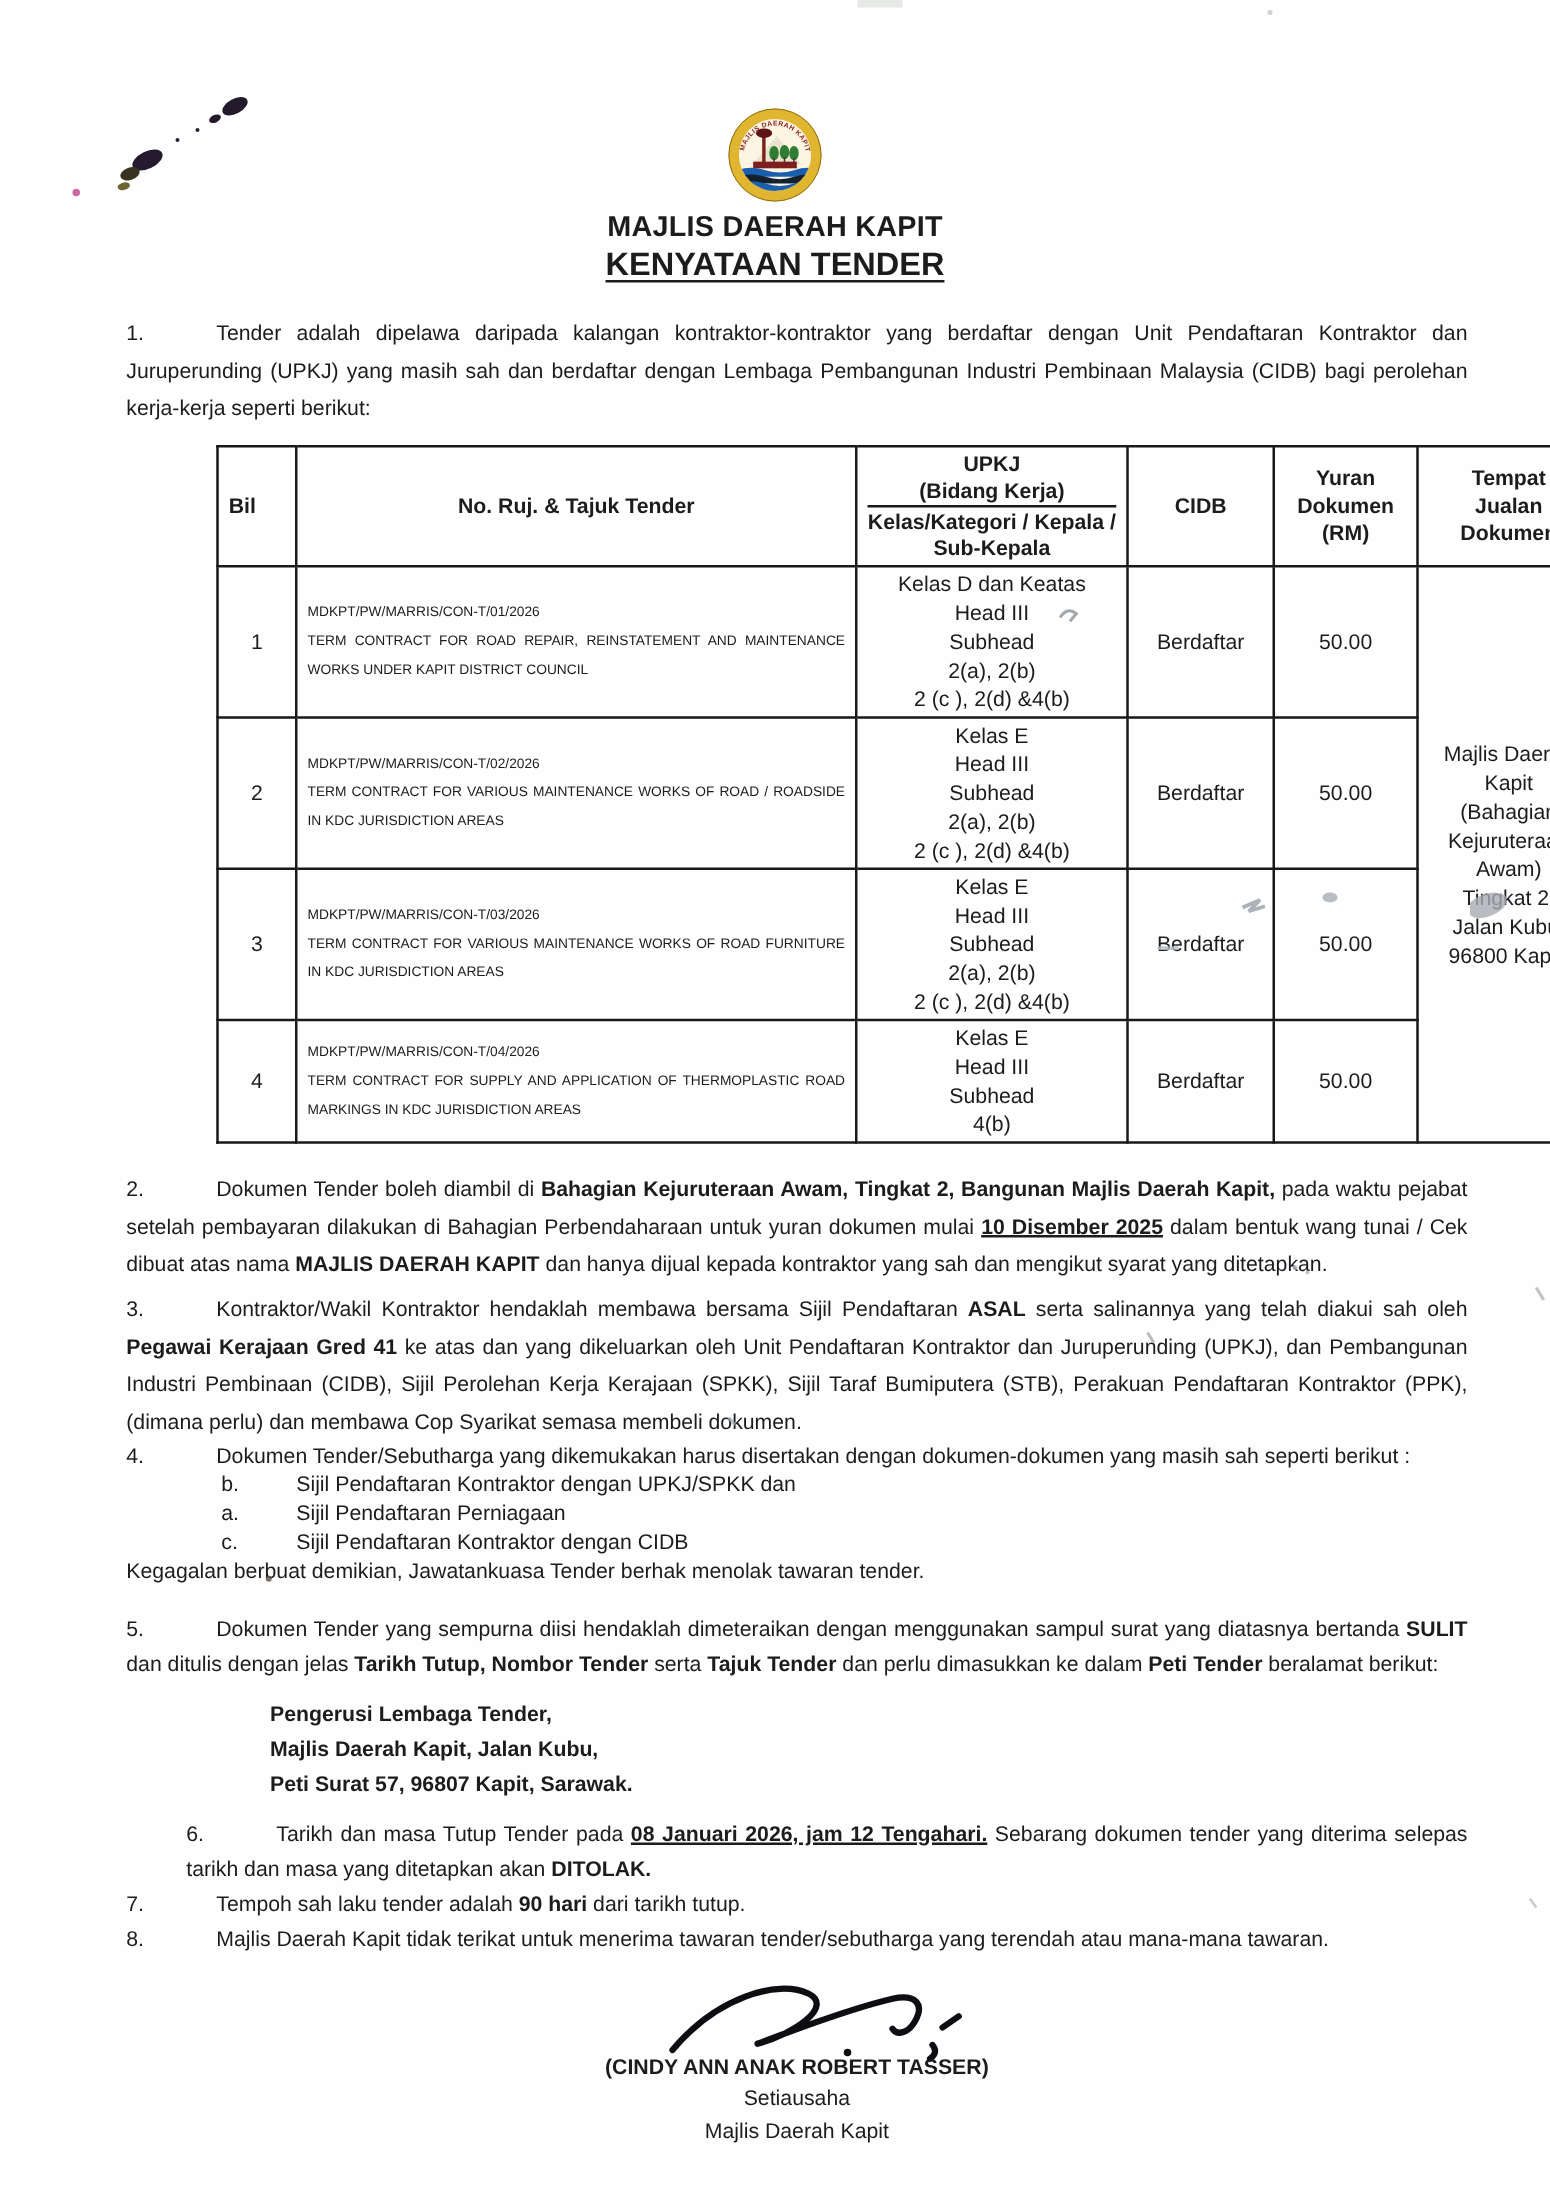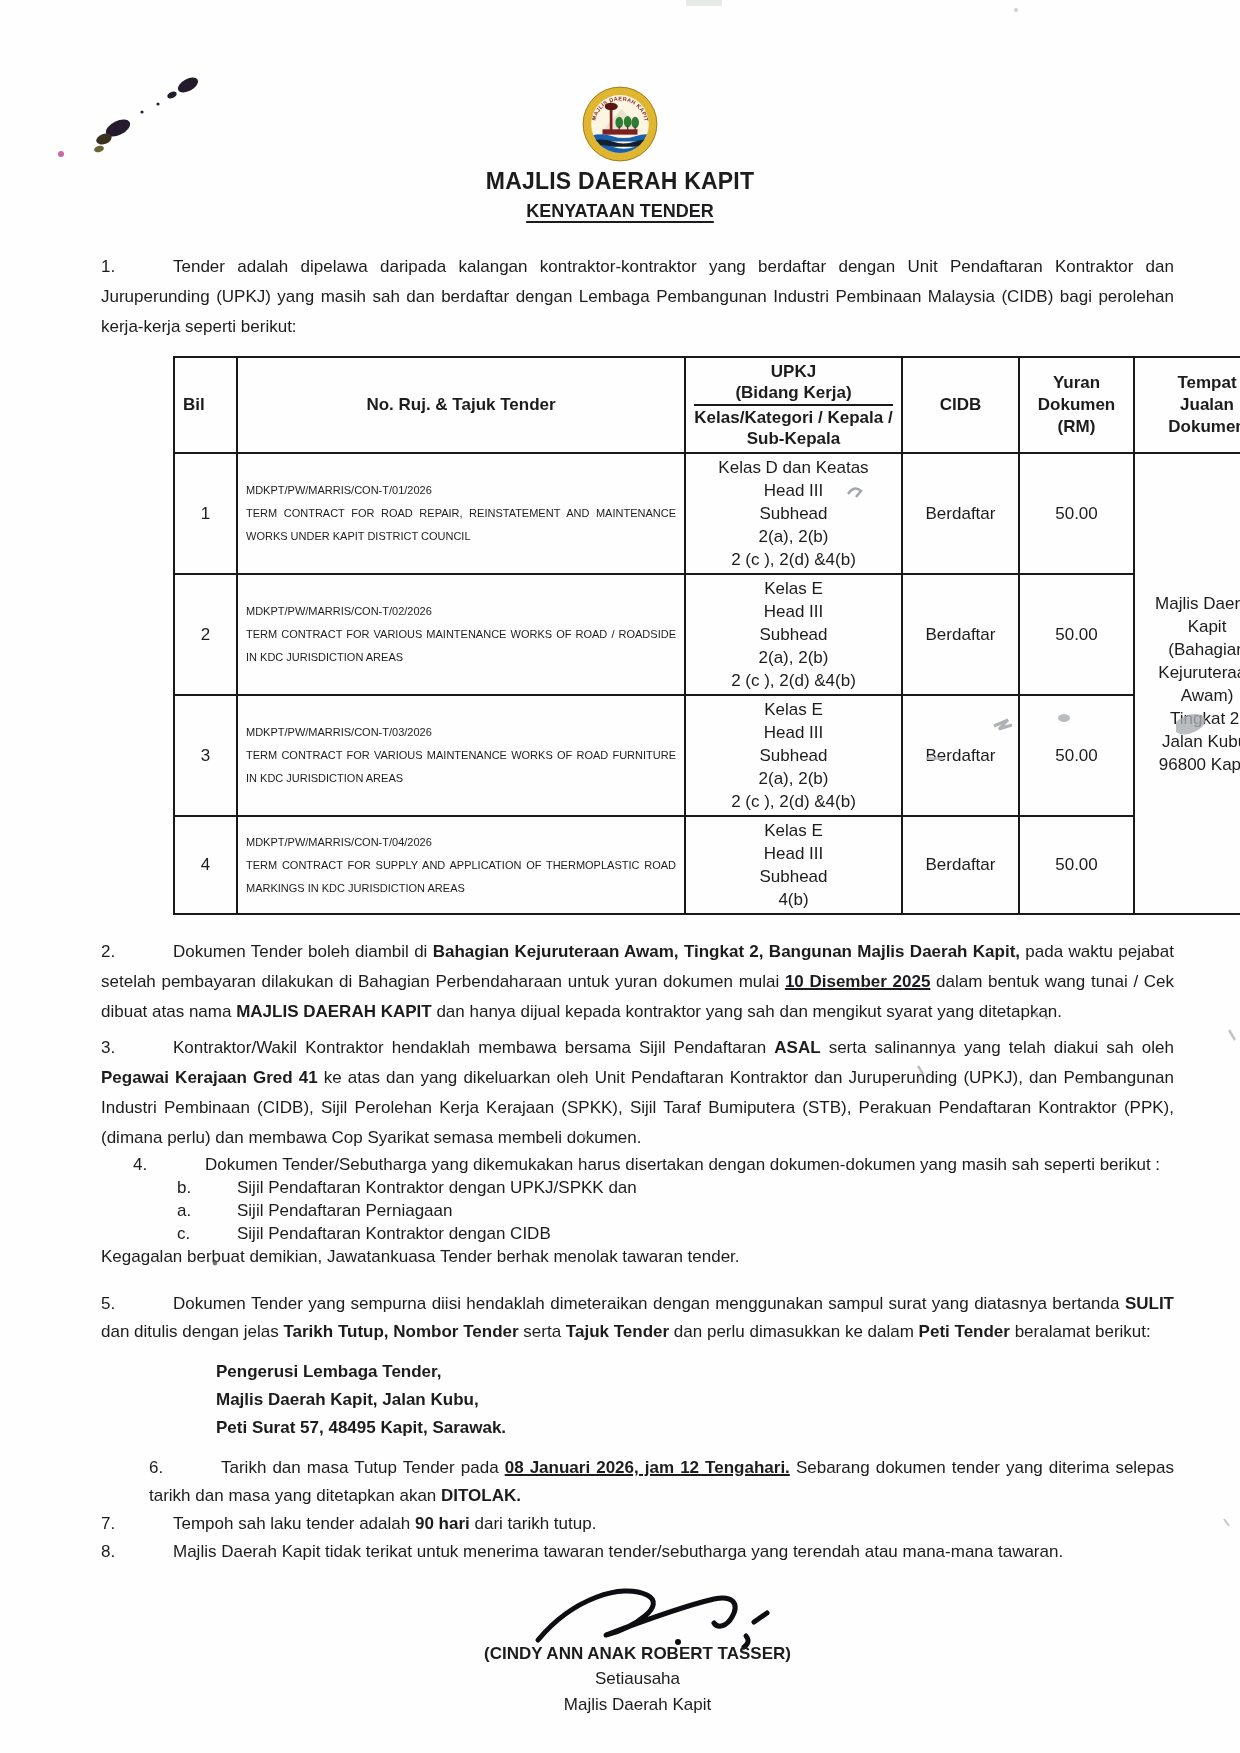--- a/index.html
+++ b/index.html
@@ -5,28 +5,28 @@
   html,body{margin:0;padding:0;background:#e9e9e9;}
   .page{
     position:relative;width:1240px;height:1753px;margin:0 auto;background:#fefefe;
     font-family:"Liberation Sans",sans-serif;color:#1c1c1e;overflow:hidden;
   }
   .content{padding:0 66px 0 101px;}
   
   .masthead{padding-top:86px;text-align:center;}
   .logo{display:block;margin:0 auto;}
   .org-name{font-size:23px;line-height:26px;font-weight:bold;margin-top:6px;letter-spacing:.2px;}
-  .doc-title{font-size:18px;line-height:26px;font-weight:bold;margin-top:4px;text-decoration:underline;text-decoration-thickness:2px;text-underline-offset:4px;}
+  .doc-title{font-size:26px;line-height:26px;font-weight:bold;margin-top:4px;text-decoration:underline;text-decoration-thickness:2px;text-underline-offset:4px;}
   
   .para{text-align:justify;line-height:30px;font-size:17px;margin:0;}
   .pnum{display:inline-block;width:72px;}
   .p1{margin-top:28px;}
   .p2{margin-top:22px;}
   .p3{margin-top:6px;}
-  .p4{margin-top:0;line-height:23px;margin-left:32px;}
+  .p4{margin-top:0;line-height:23px;}
   .p5{margin-top:22px;line-height:28px;}
   .p6{margin-top:12px;line-height:28px;margin-left:48px;}
   .p78{line-height:28px;}
   .list4{line-height:23px;font-size:17px;}
   .list-item{margin-left:76px;}
   .list-letter{display:inline-block;width:60px;}
   .list-footer{line-height:23px;font-size:17px;}
   
   table.tender{border-collapse:collapse;table-layout:fixed;width:1106px;margin:14px 0 0 72px;}
   table.tender th,table.tender td{border:2px solid #191919;font-size:17px;vertical-align:middle;padding:2px 8px;}
@@ -235,21 +235,21 @@
       <div class="list-item"><span class="list-letter">a.</span><span>Sijil Pendaftaran Perniagaan</span></div>
       <div class="list-item"><span class="list-letter">c.</span><span>Sijil Pendaftaran Kontraktor dengan CIDB</span></div>
     </div>
     <div class="list-footer">Kegagalan berbuat demikian, Jawatankuasa Tender berhak menolak tawaran tender.</div>
 
     <p class="para p5"><span class="pnum">5.</span><span><span>Dokumen Tender yang sempurna diisi hendaklah dimeteraikan dengan menggunakan sampul surat yang diatasnya bertanda </span><span style="font-weight: bold;">SULIT</span><span> dan ditulis dengan jelas </span><span style="font-weight: bold;">Tarikh Tutup, Nombor Tender</span><span> serta </span><span style="font-weight: bold;">Tajuk Tender</span><span> dan perlu dimasukkan ke dalam </span><span style="font-weight: bold;">Peti Tender</span><span> beralamat berikut:</span></span></p>
 
     <div class="address">
       <div>Pengerusi Lembaga Tender,</div>
       <div>Majlis Daerah Kapit, Jalan Kubu,</div>
-      <div>Peti Surat 57, 48495 Kapit, Sarawak.</div>
+      <div>Peti Surat 57, 96807 Kapit, Sarawak.</div>
     </div>
 
     <p class="para p6"><span class="pnum">6.</span><span><span>Tarikh dan masa Tutup Tender pada </span><span style="font-weight: bold; text-decoration: underline 2px;">08 Januari 2026, jam 12 Tengahari.</span><span> Sebarang dokumen tender yang diterima selepas tarikh dan masa yang ditetapkan akan </span><span style="font-weight: bold;">DITOLAK.</span></span></p>
     <p class="para p78"><span class="pnum">7.</span><span><span>Tempoh sah laku tender adalah </span><span style="font-weight: bold;">90 hari</span><span> dari tarikh tutup.</span></span></p>
     <p class="para p78"><span class="pnum">8.</span><span><span>Majlis Daerah Kapit tidak terikat untuk menerima tawaran tender/sebutharga yang terendah atau mana-mana tawaran.</span></span></p>
 
     <div class="sig">
       <svg width="260" height="82" viewBox="0 0 260 82">
         <g stroke="#0d0d12" stroke-width="5" fill="none" stroke-linecap="round" stroke-linejoin="round">
           <path d="M20,60 C55,18 104,3 129,15 C149,25 118,47 88,55 C130,39 170,25 196,19 C214,15 222,23 214,37 C209,46 200,49 196,43"></path>

